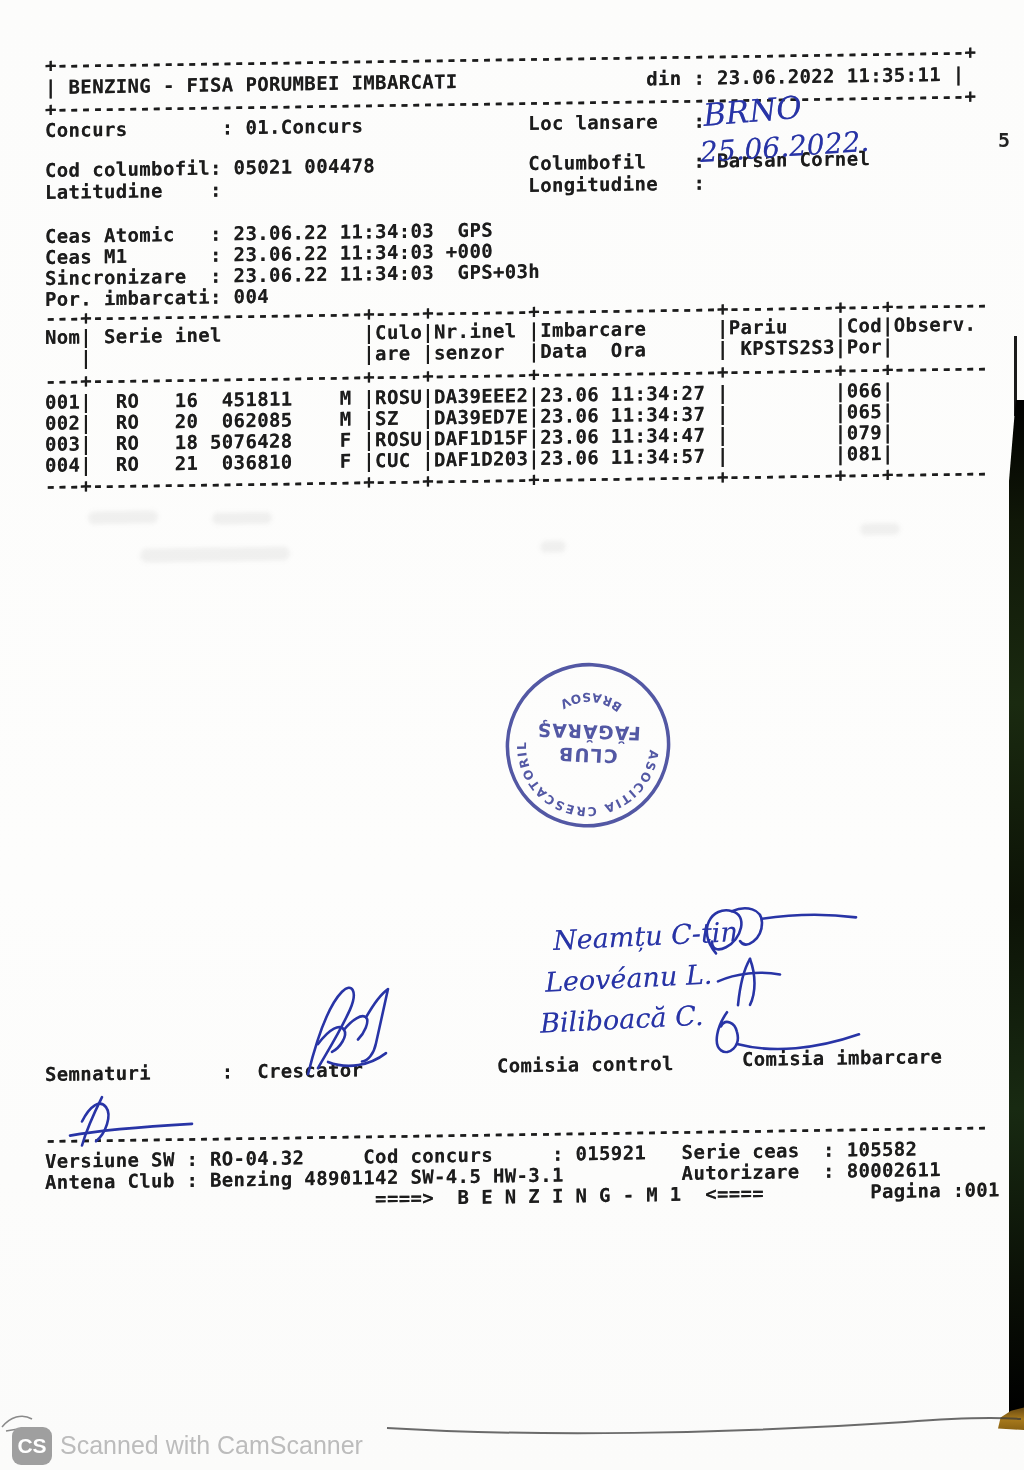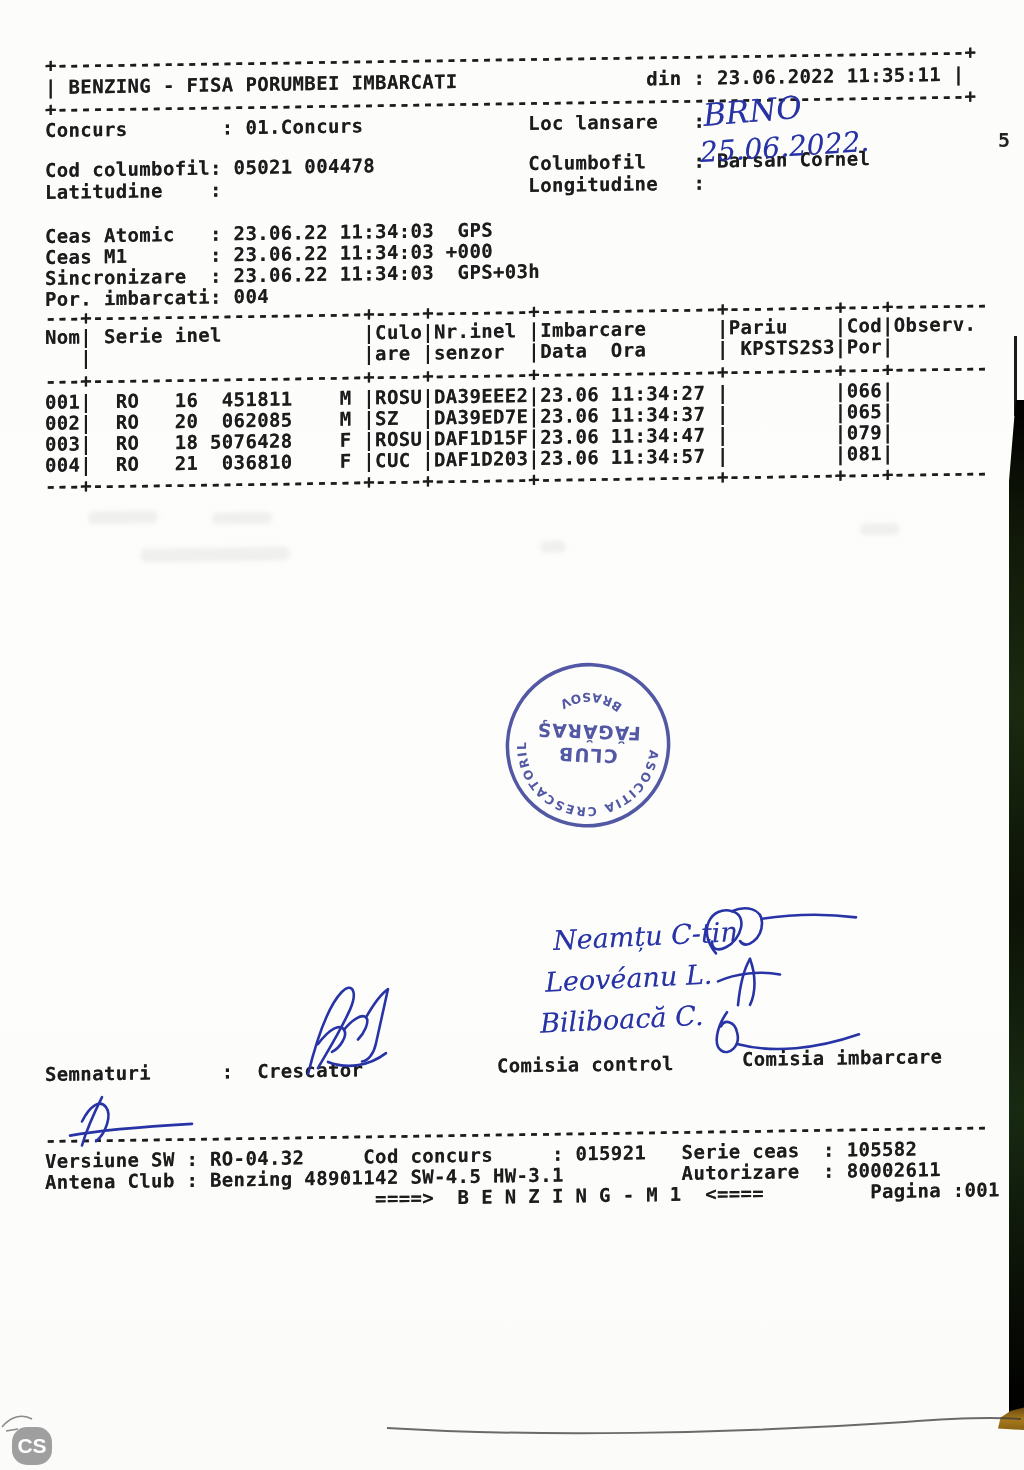--- a/index.html
+++ b/index.html
@@ -22,21 +22,21 @@
          clip-path:polygon(45% 0,100% 0,100% 100%,0 100%,0 8%);}
   .striptop{position:absolute;left:1014px;top:336px;width:3px;height:80px;background:#1b1b1b;}
   .corner-mark{position:absolute;left:998px;top:1406px;width:26px;height:24px;
          background:linear-gradient(180deg,#5f4210 0%,#a87a1c 55%,#8a6212 100%);
          clip-path:polygon(10% 48%,50% 20%,100% 6%,100% 100%,0 94%);}
   .edge5{position:absolute;left:998px;top:128px;font-family:"DejaVu Sans Mono",monospace;
          font-weight:700;font-size:20px;color:#222;}
   .edgecurve{position:absolute;left:385px;top:1410px;}
   .edgescribble{position:absolute;left:0;top:1405px;}
   .cs-badge{position:absolute;left:12px;top:1427px;width:40px;height:38px;background:#9f9f9f;
-         border-radius:15px;display:flex;align-items:center;justify-content:center;
+         border-radius:9px;display:flex;align-items:center;justify-content:center;
          font-family:"Liberation Sans",sans-serif;font-weight:700;font-size:21px;color:#fff;}
   .cs-text{position:absolute;left:60px;top:1431px;font-family:"Liberation Sans",sans-serif;
          font-size:25px;color:#bcbcbc;}
   .stamp text{font-family:"DejaVu Sans",sans-serif;font-weight:700;fill:#41479b;}
 </style>
 </head>
 <body>
 
 <div class="page">
 
@@ -137,14 +137,15 @@
   <div class="corner-mark"></div>
 
   <svg class="edgecurve" width="640" height="30" viewBox="0 0 640 30">
     <path d="M2,18 C150,27 340,24 520,12 C570,8 610,7 636,9" fill="none" stroke="#3a3a3a" stroke-width="2" opacity="0.75"></path>
   </svg>
   <svg class="edgescribble" width="36" height="30" viewBox="0 0 36 30">
     <path d="M2,22 C10,12 22,8 32,14 M6,26 L18,24" fill="none" stroke="#8a8a8a" stroke-width="1.5"></path>
   </svg>
 
   <div class="cs-badge">CS</div>
+  <div class="cs-text">Scanned with CamScanner</div>
 
 </div>
 
 </body></html>

